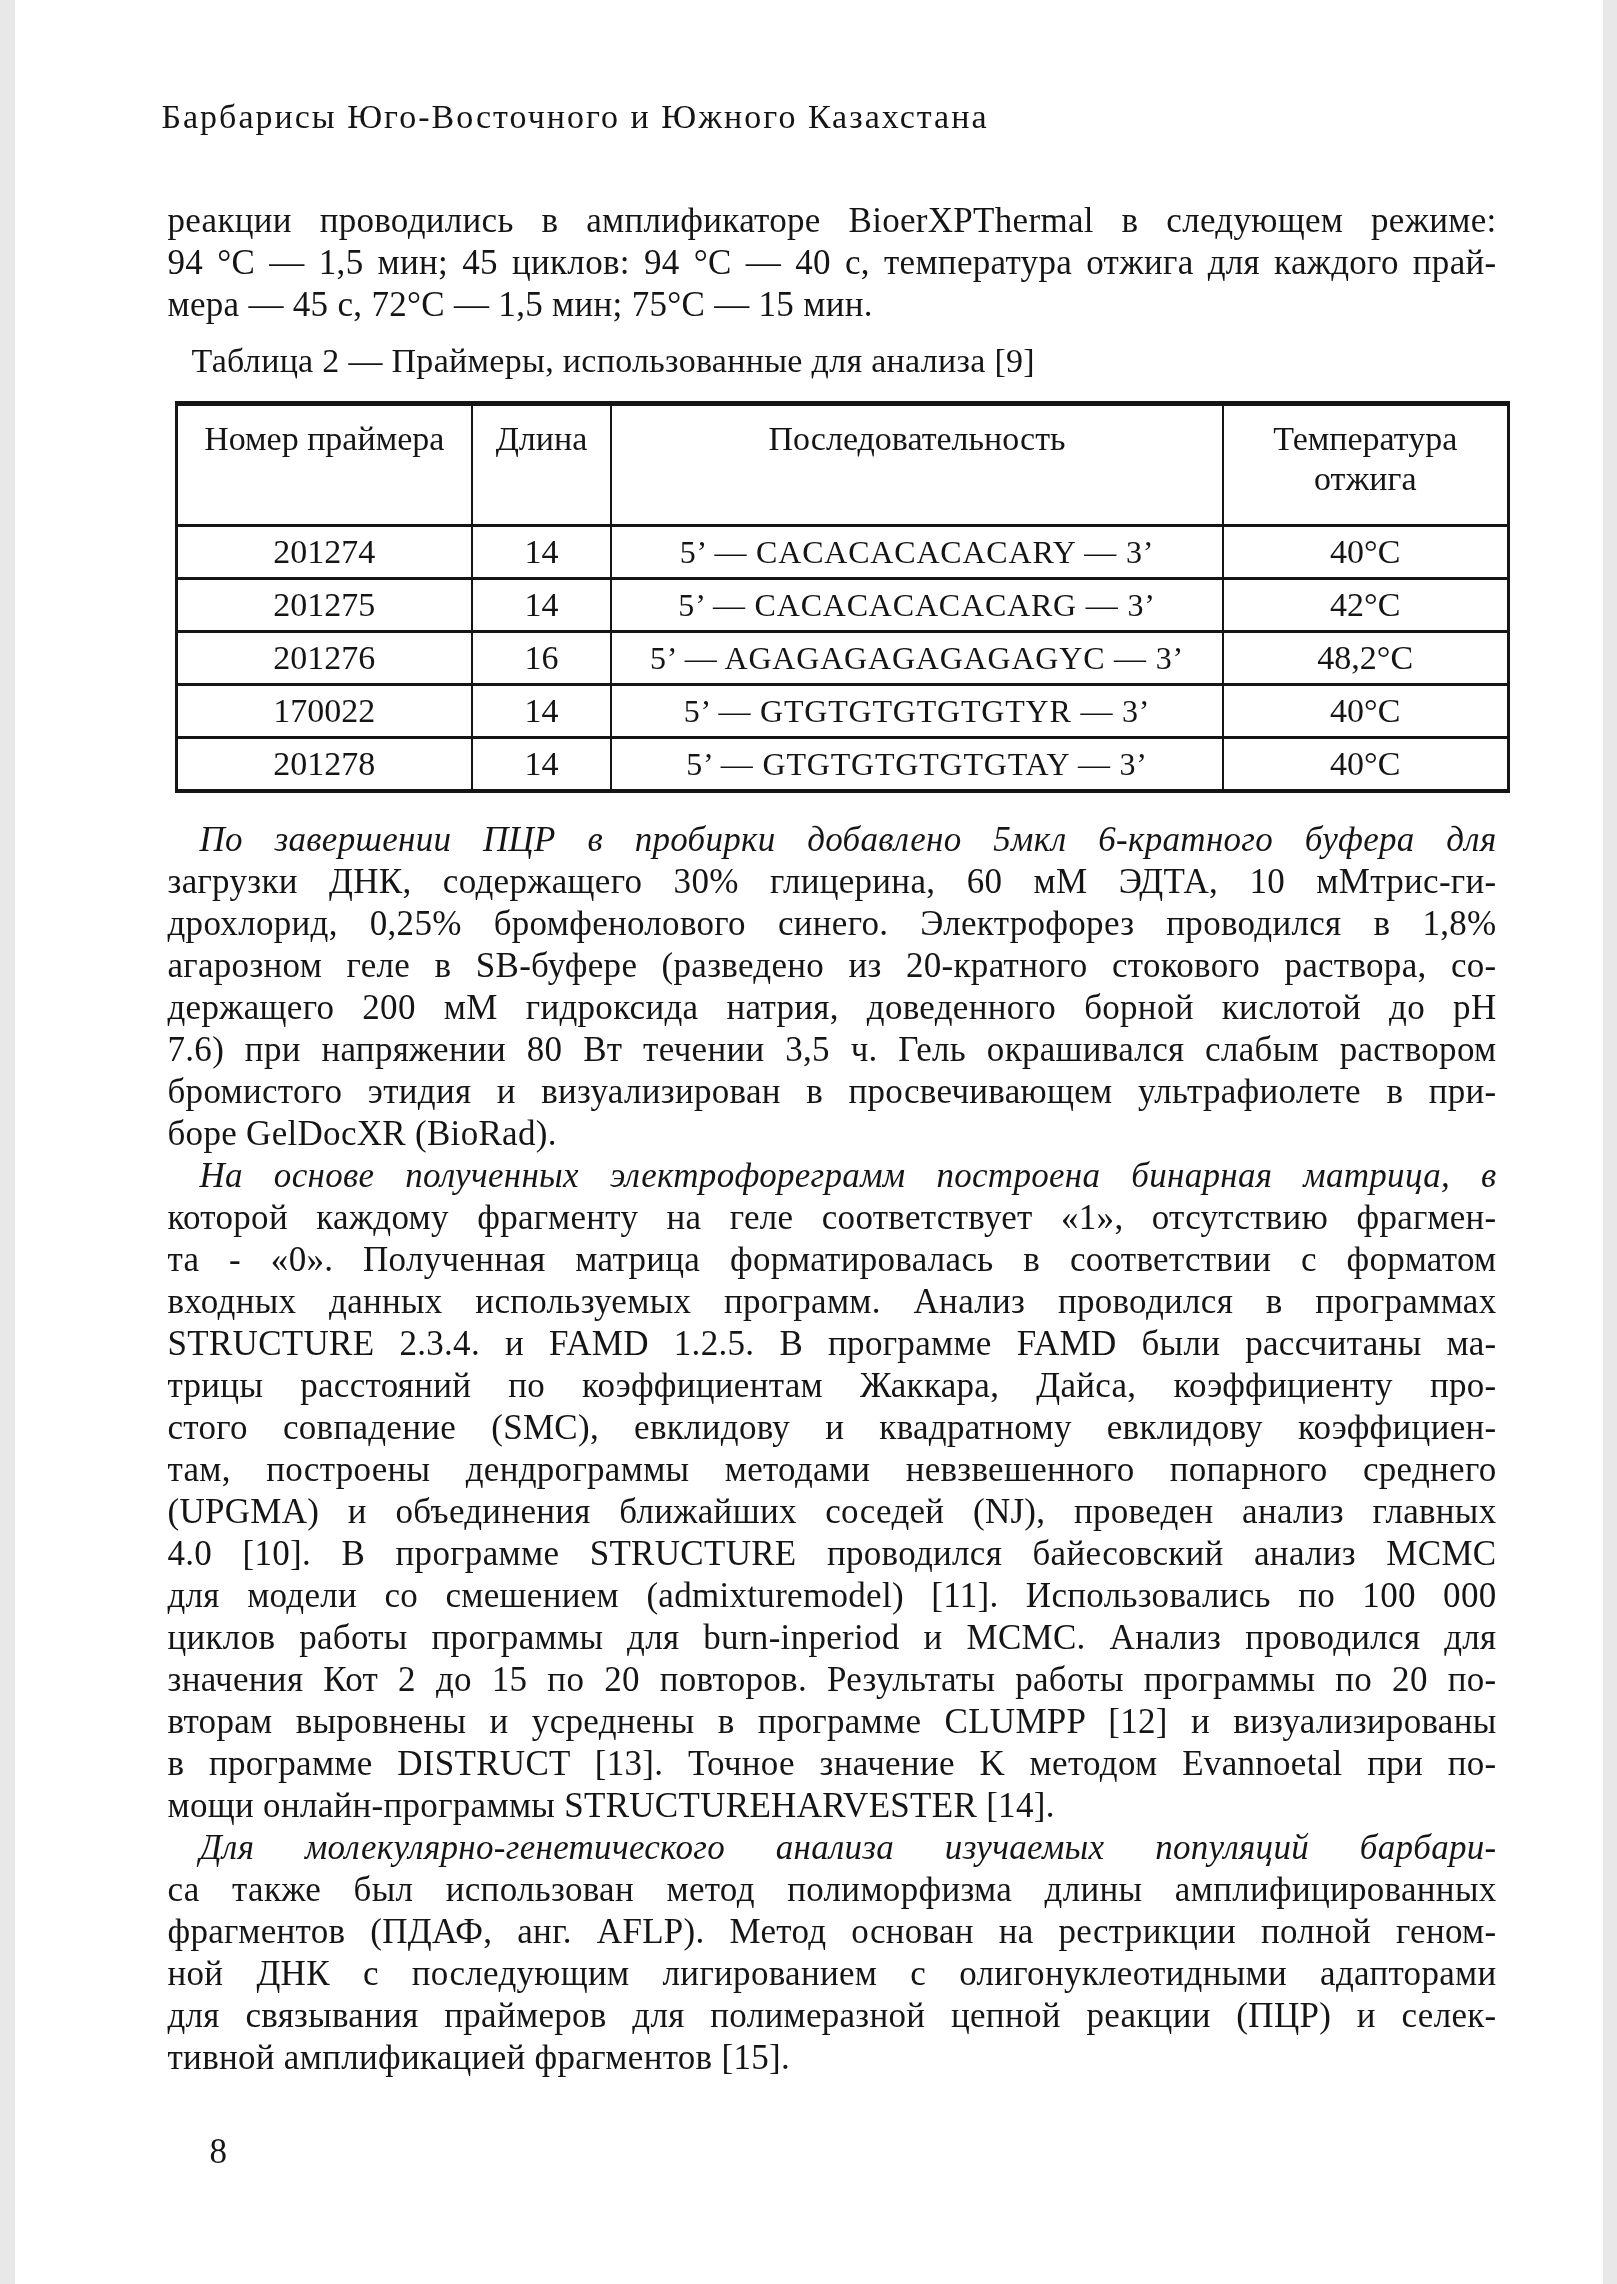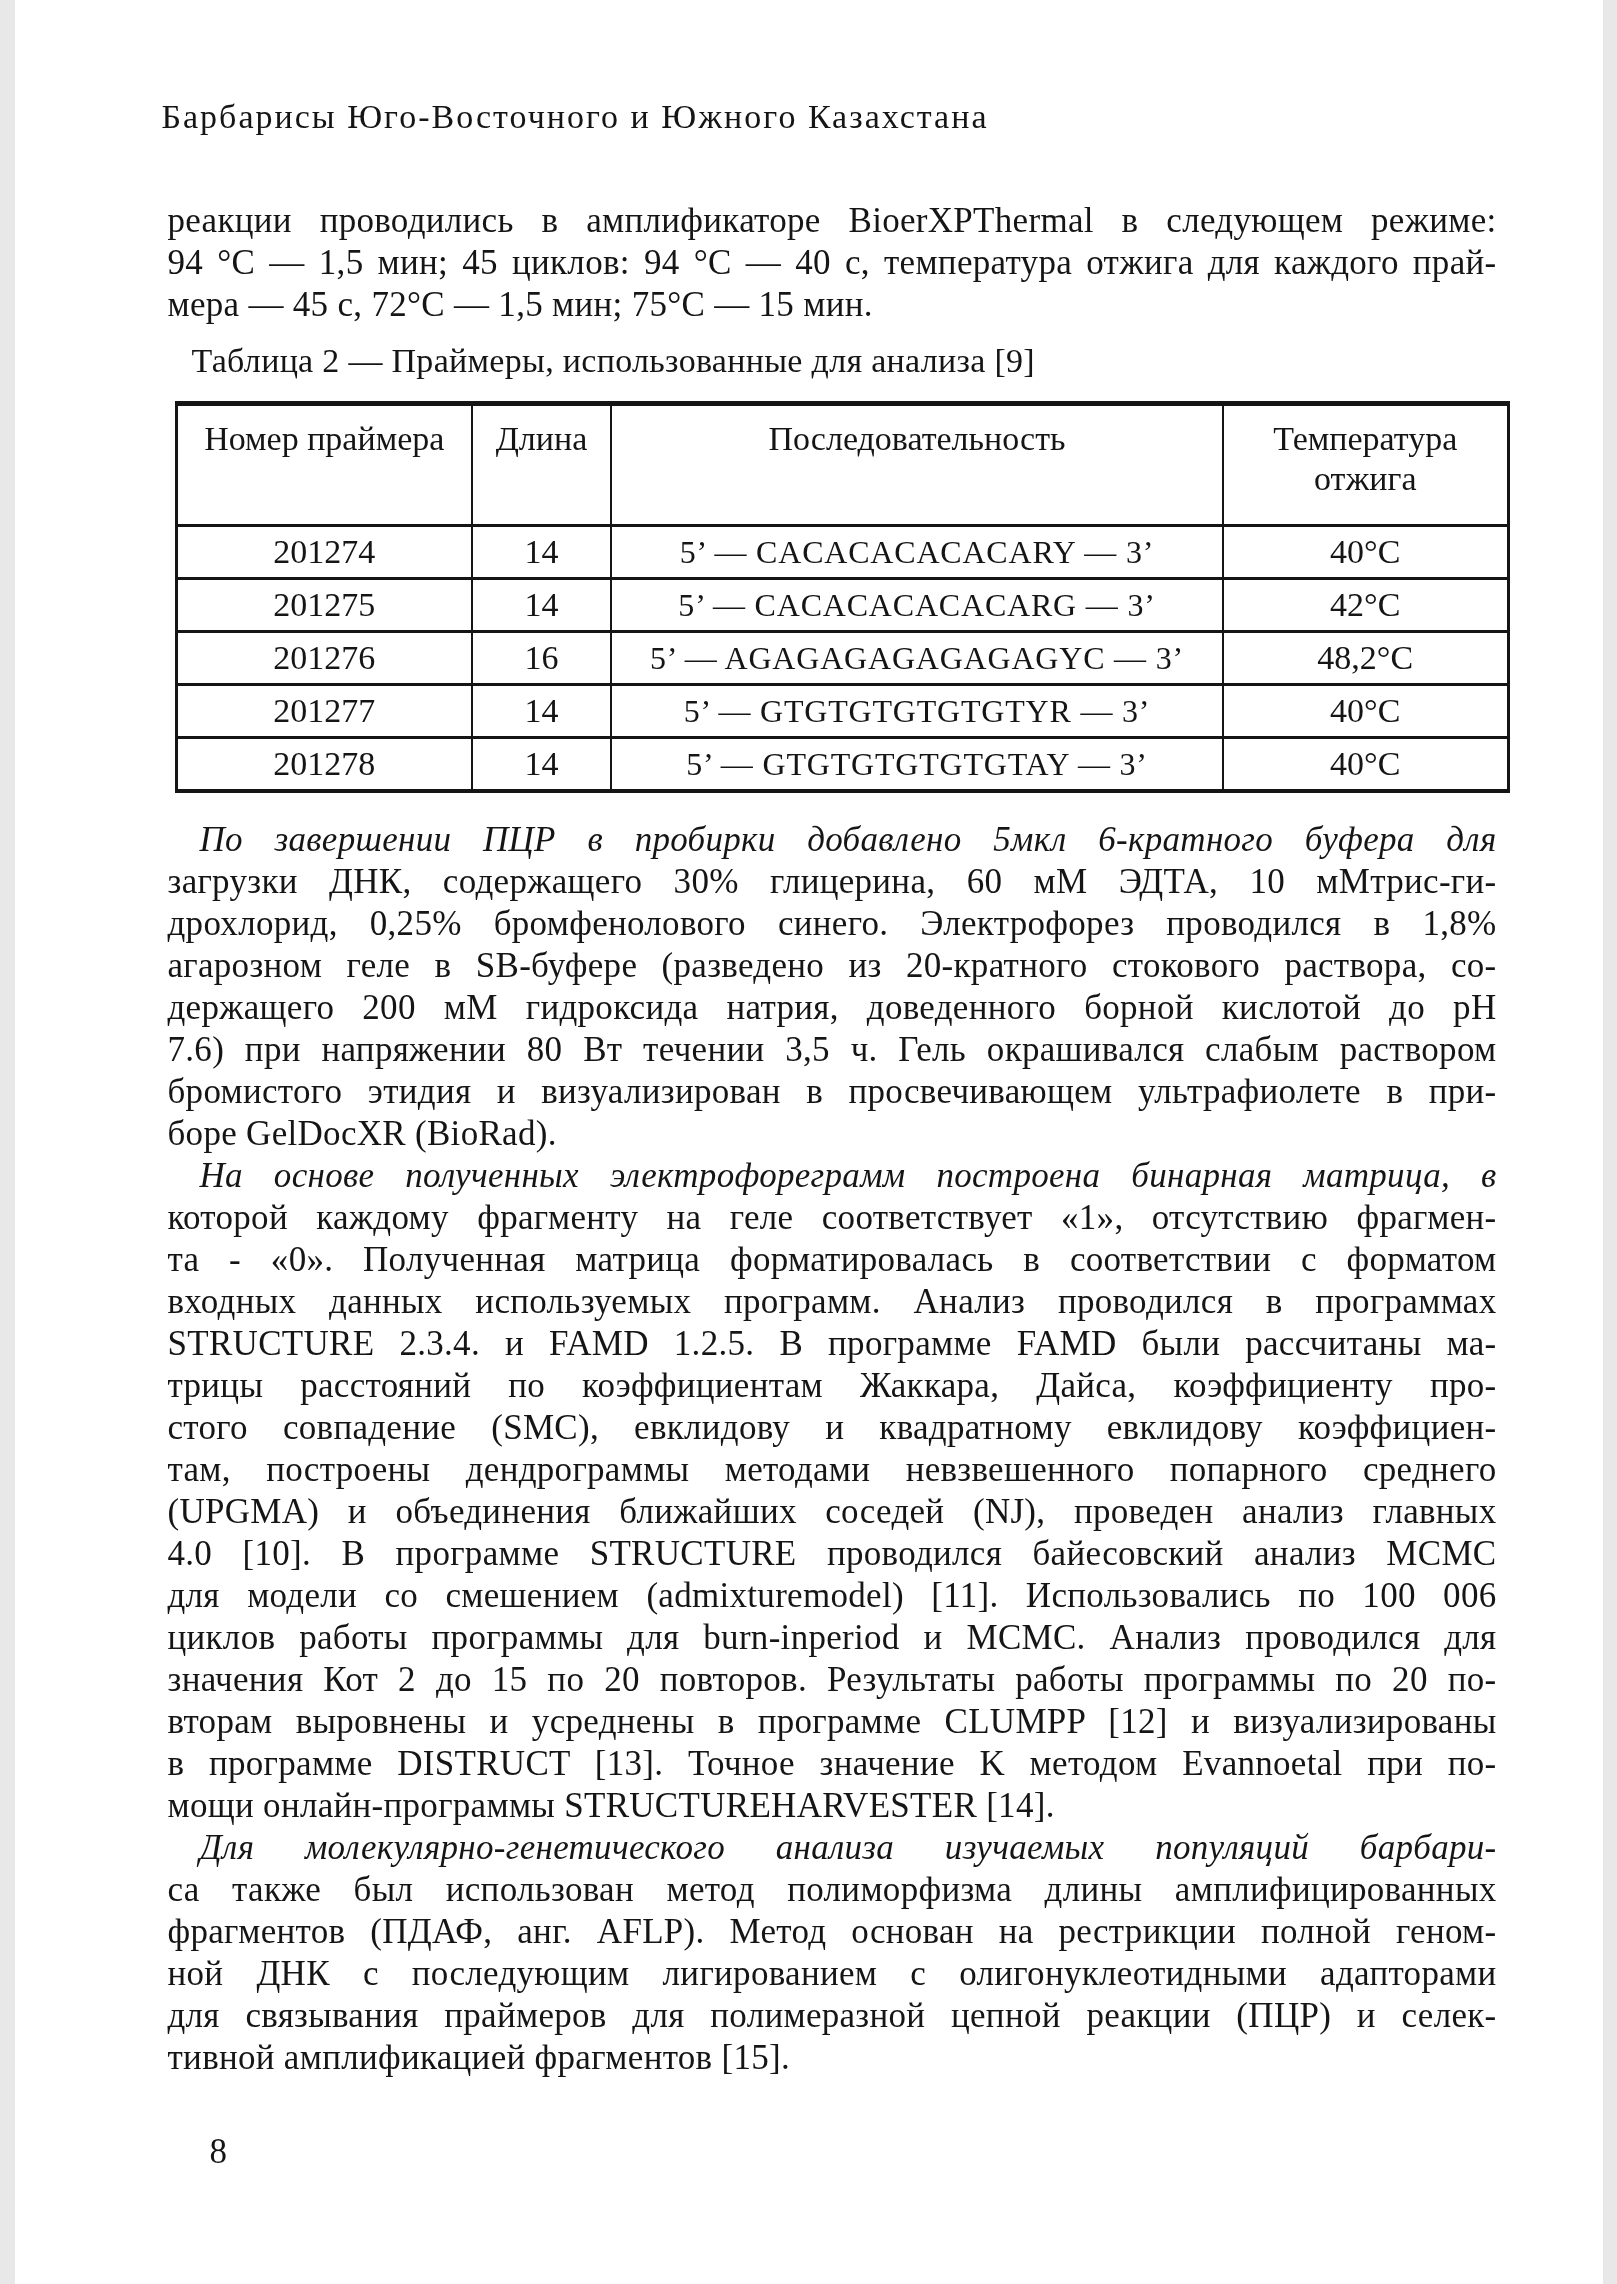--- a/index.html
+++ b/index.html
@@ -134,21 +134,21 @@
           <td class="seq">5’ — CACACACACACARG — 3’</td>
           <td>42°С</td>
         </tr>
         <tr>
           <td>201276</td>
           <td>16</td>
           <td class="seq">5’ — AGAGAGAGAGAGAGYC — 3’</td>
           <td>48,2°С</td>
         </tr>
         <tr>
-          <td>201277</td>
+          <td>170022</td>
           <td>14</td>
           <td class="seq">5’ — GTGTGTGTGTGTYR — 3’</td>
           <td>40°С</td>
         </tr>
         <tr>
           <td>201278</td>
           <td>14</td>
           <td class="seq">5’ — GTGTGTGTGTGTAY — 3’</td>
           <td>40°С</td>
         </tr>
@@ -167,21 +167,21 @@
       <div class="ln indent">На основе полученных электрофореграмм построена бинарная матрица, в</div>
       <div class="ln">которой каждому фрагменту на геле соответствует «1», отсутствию фрагмен-</div>
       <div class="ln">та - «0». Полученная матрица форматировалась в соответствии с форматом</div>
       <div class="ln">входных данных используемых программ. Анализ проводился в программах</div>
       <div class="ln">STRUCTURE 2.3.4. и FAMD 1.2.5.  В программе FAMD были рассчитаны ма-</div>
       <div class="ln">трицы расстояний по коэффициентам Жаккара, Дайса, коэффициенту про-</div>
       <div class="ln">стого совпадение (SMC), евклидову и квадратному евклидову коэффициен-</div>
       <div class="ln">там, построены дендрограммы методами невзвешенного попарного среднего</div>
       <div class="ln">(UPGMA) и объединения ближайших соседей (NJ), проведен анализ главных</div>
       <div class="ln">4.0 [10]. В программе STRUCTURE проводился байесовский анализ MCMC</div>
-      <div class="ln">для модели со смешением (admixturemodel) [11]. Использовались по 100 006</div>
+      <div class="ln">для модели со смешением (admixturemodel) [11]. Использовались по 100 000</div>
       <div class="ln">циклов работы программы для burn-inperiod и MCMC. Анализ проводился для</div>
       <div class="ln">значения Кот 2 до 15 по 20 повторов. Результаты работы программы по 20 по-</div>
       <div class="ln">вторам выровнены и усреднены в программе CLUMPP [12] и визуализированы</div>
       <div class="ln">в программе DISTRUCT [13]. Точное значение K методом Evannoetal при по-</div>
       <div class="ln last">мощи онлайн-программы STRUCTUREHARVESTER [14].</div>
       <div class="ln indent">Для молекулярно-генетического анализа изучаемых популяций барбари-</div>
       <div class="ln">са также был использован метод полиморфизма длины амплифицированных</div>
       <div class="ln">фрагментов (ПДАФ, анг. AFLP). Метод основан на рестрикции полной геном-</div>
       <div class="ln">ной ДНК с последующим лигированием с олигонуклеотидными адапторами</div>
       <div class="ln">для связывания праймеров для полимеразной цепной реакции (ПЦР) и селек-</div>

